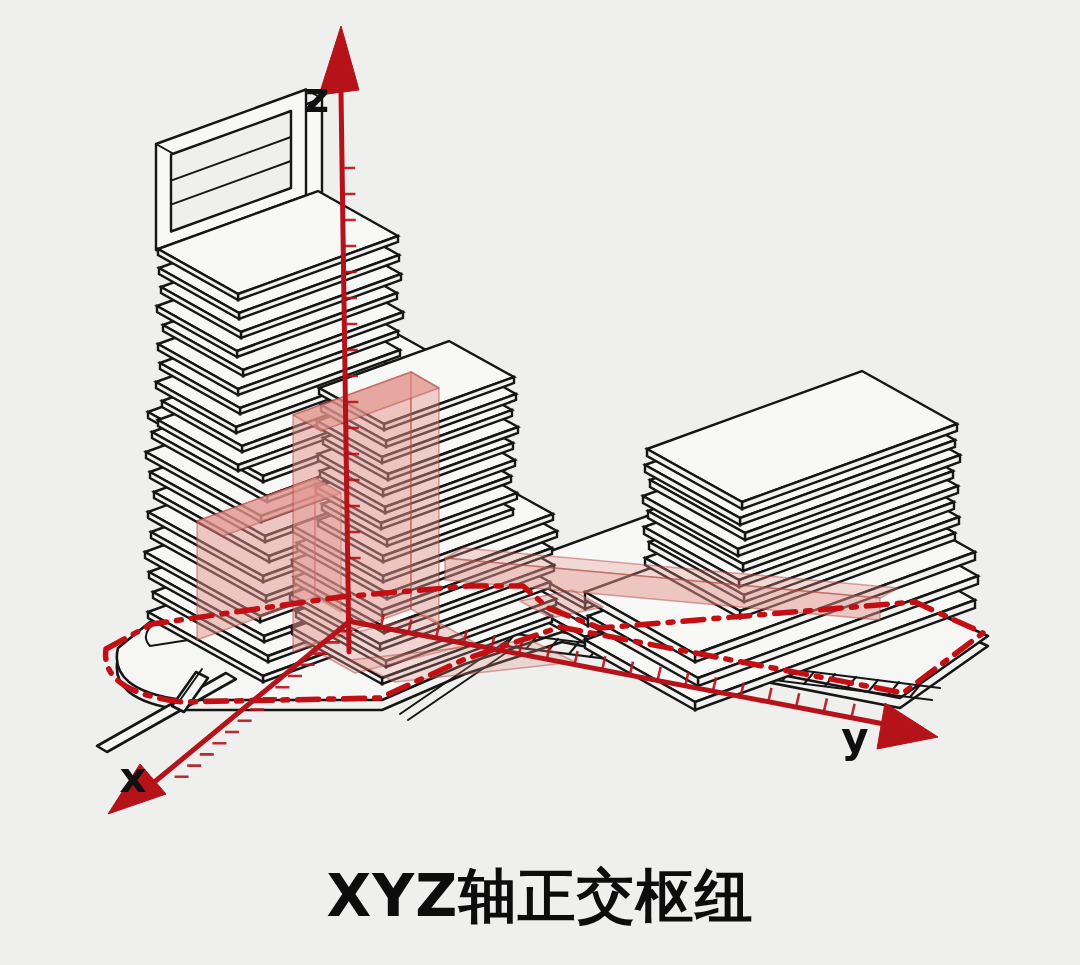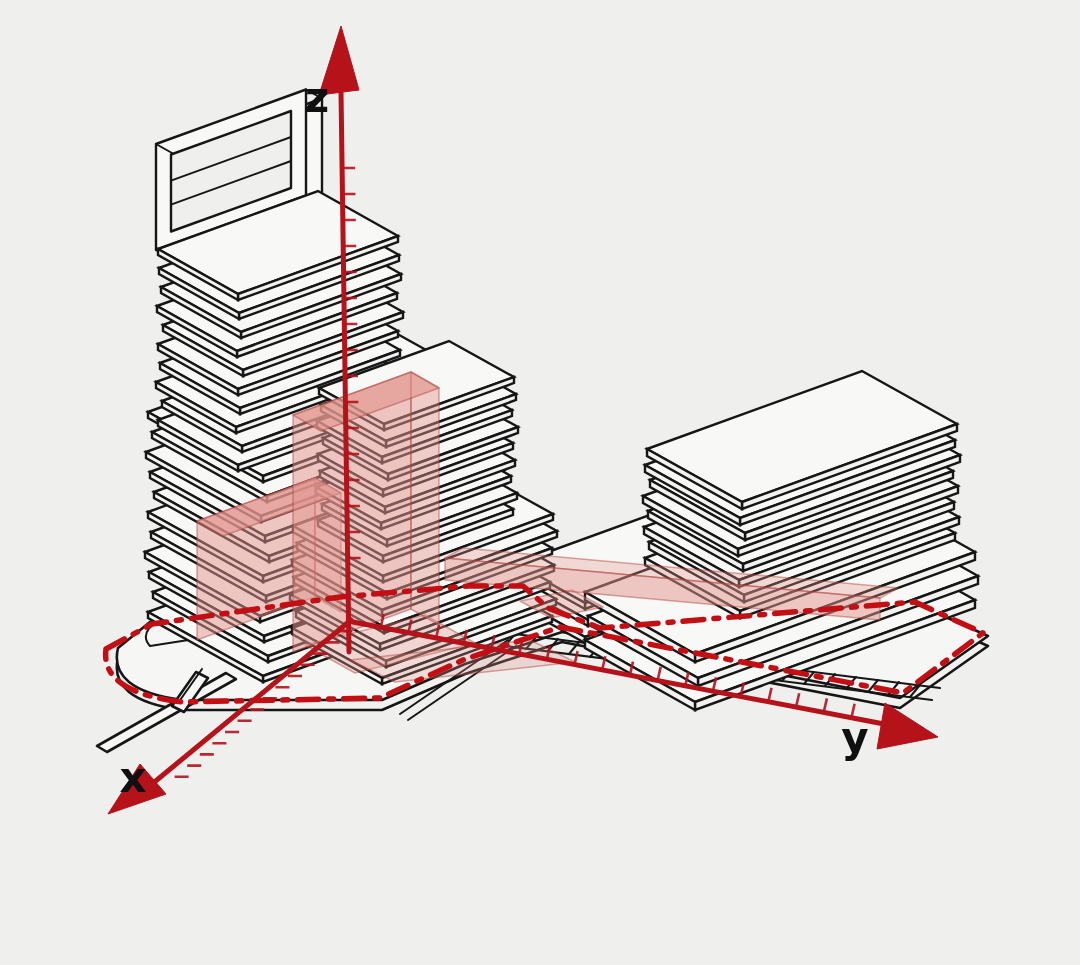--- a/index.html
+++ b/index.html
@@ -216,13 +216,14 @@
     <g fill="#b5121a">
       <polygon points="938,737 885,703 877,749"></polygon>
     </g>
   </g>
 
   <text class="axis-label" x="317" y="112" text-anchor="middle">z</text>
   <text class="axis-label" x="133" y="792" text-anchor="middle">x</text>
   <text class="axis-label" x="855" y="752" text-anchor="middle">y</text>
 </svg>
 
+<div class="caption">XYZ轴正交枢纽</div>
 </div>
 
 </body></html>

